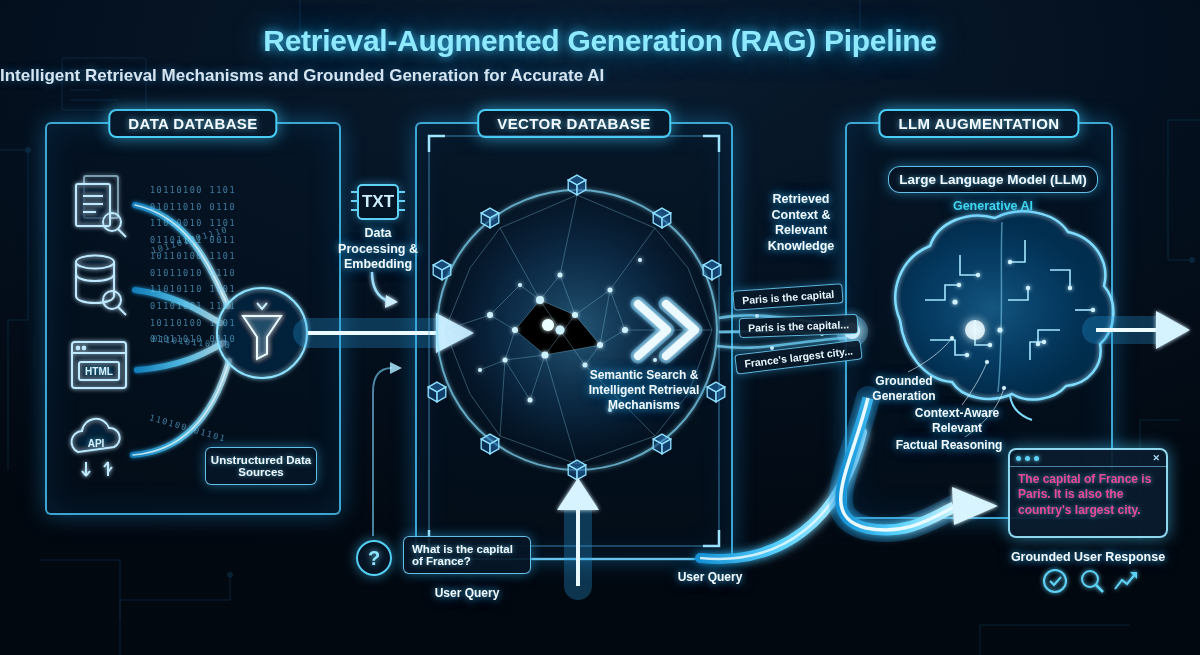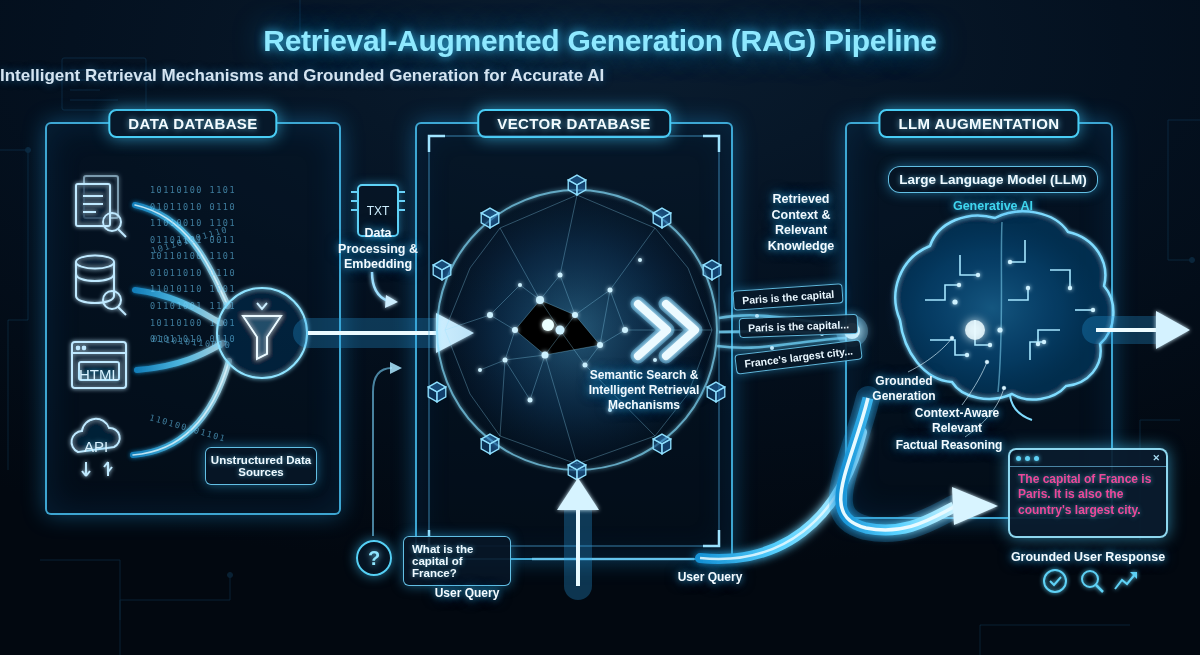--- a/index.html
+++ b/index.html
@@ -35,24 +35,24 @@
     display:flex;align-items:center;justify-content:center;font-size:20px;font-weight:700;color:#8fe6ff;
     background:rgba(7,22,38,.9);box-shadow:0 0 12px rgba(60,190,245,.6);text-shadow:0 0 6px rgba(120,220,255,.9)}
   .resp{position:absolute;z-index:4;left:1008px;top:448px;width:160px;height:90px;
     background:rgba(10,28,46,.93);border:2px solid rgba(150,225,250,.95);border-radius:8px;
     box-shadow:0 0 16px rgba(70,200,250,.6)}
   .resp-bar{height:17px;border-bottom:1px solid rgba(120,205,245,.6);display:flex;align-items:center;padding:0 6px}
   .dot{width:5px;height:5px;border-radius:50%;background:#5fd2f6;margin-right:4px;box-shadow:0 0 4px #5fd2f6}
   .resp-close{margin-left:auto;font-size:9px;color:#a8dcf2;font-weight:700}
   .resp-body{padding:5px 8px;font-size:12px;font-weight:700;line-height:1.28;color:#ec4899;
     text-shadow:0 0 5px rgba(110,215,255,.6)}
-  .chipset{position:absolute;z-index:3;left:357px;top:184px;width:42px;height:53px;border:2px solid #5fd2f6;
+  .chipset{position:absolute;z-index:3;left:357px;top:184px;width:42px;height:36px;border:2px solid #5fd2f6;
     border-radius:5px;background:rgba(7,22,38,.92);display:flex;align-items:center;justify-content:center;
-    font-size:12px;font-weight:400;color:#cdeeff;box-shadow:0 0 10px rgba(60,190,245,.55)}
-  .icon-tag{position:absolute;z-index:3;font-size:15px;font-weight:400;color:#d8f2ff;text-align:center;
+    font-size:17px;font-weight:700;color:#cdeeff;box-shadow:0 0 10px rgba(60,190,245,.55)}
+  .icon-tag{position:absolute;z-index:3;font-size:10px;font-weight:700;color:#d8f2ff;text-align:center;
     text-shadow:0 0 5px rgba(110,215,255,.8)}
 </style>
 </head>
 <body>
 
 <div class="stage">
 
   <div class="panel" style="left:45px;top:122px;width:296px;height:393px">
     <div class="panel-badge">DATA DATABASE</div>
   </div>
@@ -360,21 +360,21 @@
   <div class="chip" style="left:739px;top:316px;transform:rotate(-2deg)">Paris is the capital...</div>
   <div class="chip" style="left:735px;top:347px;transform:rotate(-7deg)">France's largest city...</div>
 
   <div class="boxed" style="left:888px;top:166px;width:210px;padding:5px 6px;font-size:13.5px;border-radius:12px">Large Language Model (LLM)</div>
   <div class="lbl" style="left:920px;top:199px;width:146px;font-size:12.5px;color:#3fd6ef">Generative AI</div>
   <div class="lbl" style="left:862px;top:374px;width:84px;font-size:12px">Grounded Generation</div>
   <div class="lbl" style="left:902px;top:406px;width:110px;font-size:12px">Context-Aware Relevant</div>
   <div class="lbl" style="left:884px;top:438px;width:130px;font-size:12px;white-space:nowrap">Factual Reasoning</div>
 
   <div class="qicon" style="left:356px;top:540px">?</div>
-  <div class="boxed" style="left:403px;top:536px;width:108px;padding:6px 8px;font-size:11.5px;text-align:left">What is the capital of France?</div>
+  <div class="boxed" style="left:403px;top:536px;width:128px;padding:6px 8px;font-size:11.5px;text-align:left">What is the capital of France?</div>
   <div class="lbl" style="left:403px;top:586px;width:128px;font-size:12px">User Query</div>
   <div class="lbl" style="left:662px;top:570px;width:96px;font-size:12px">User Query</div>
 
   <div class="resp">
     <div class="resp-bar">
       <span class="dot"></span>
       <span class="dot"></span>
       <span class="dot"></span>
       <span class="resp-close">✕</span>
     </div>

